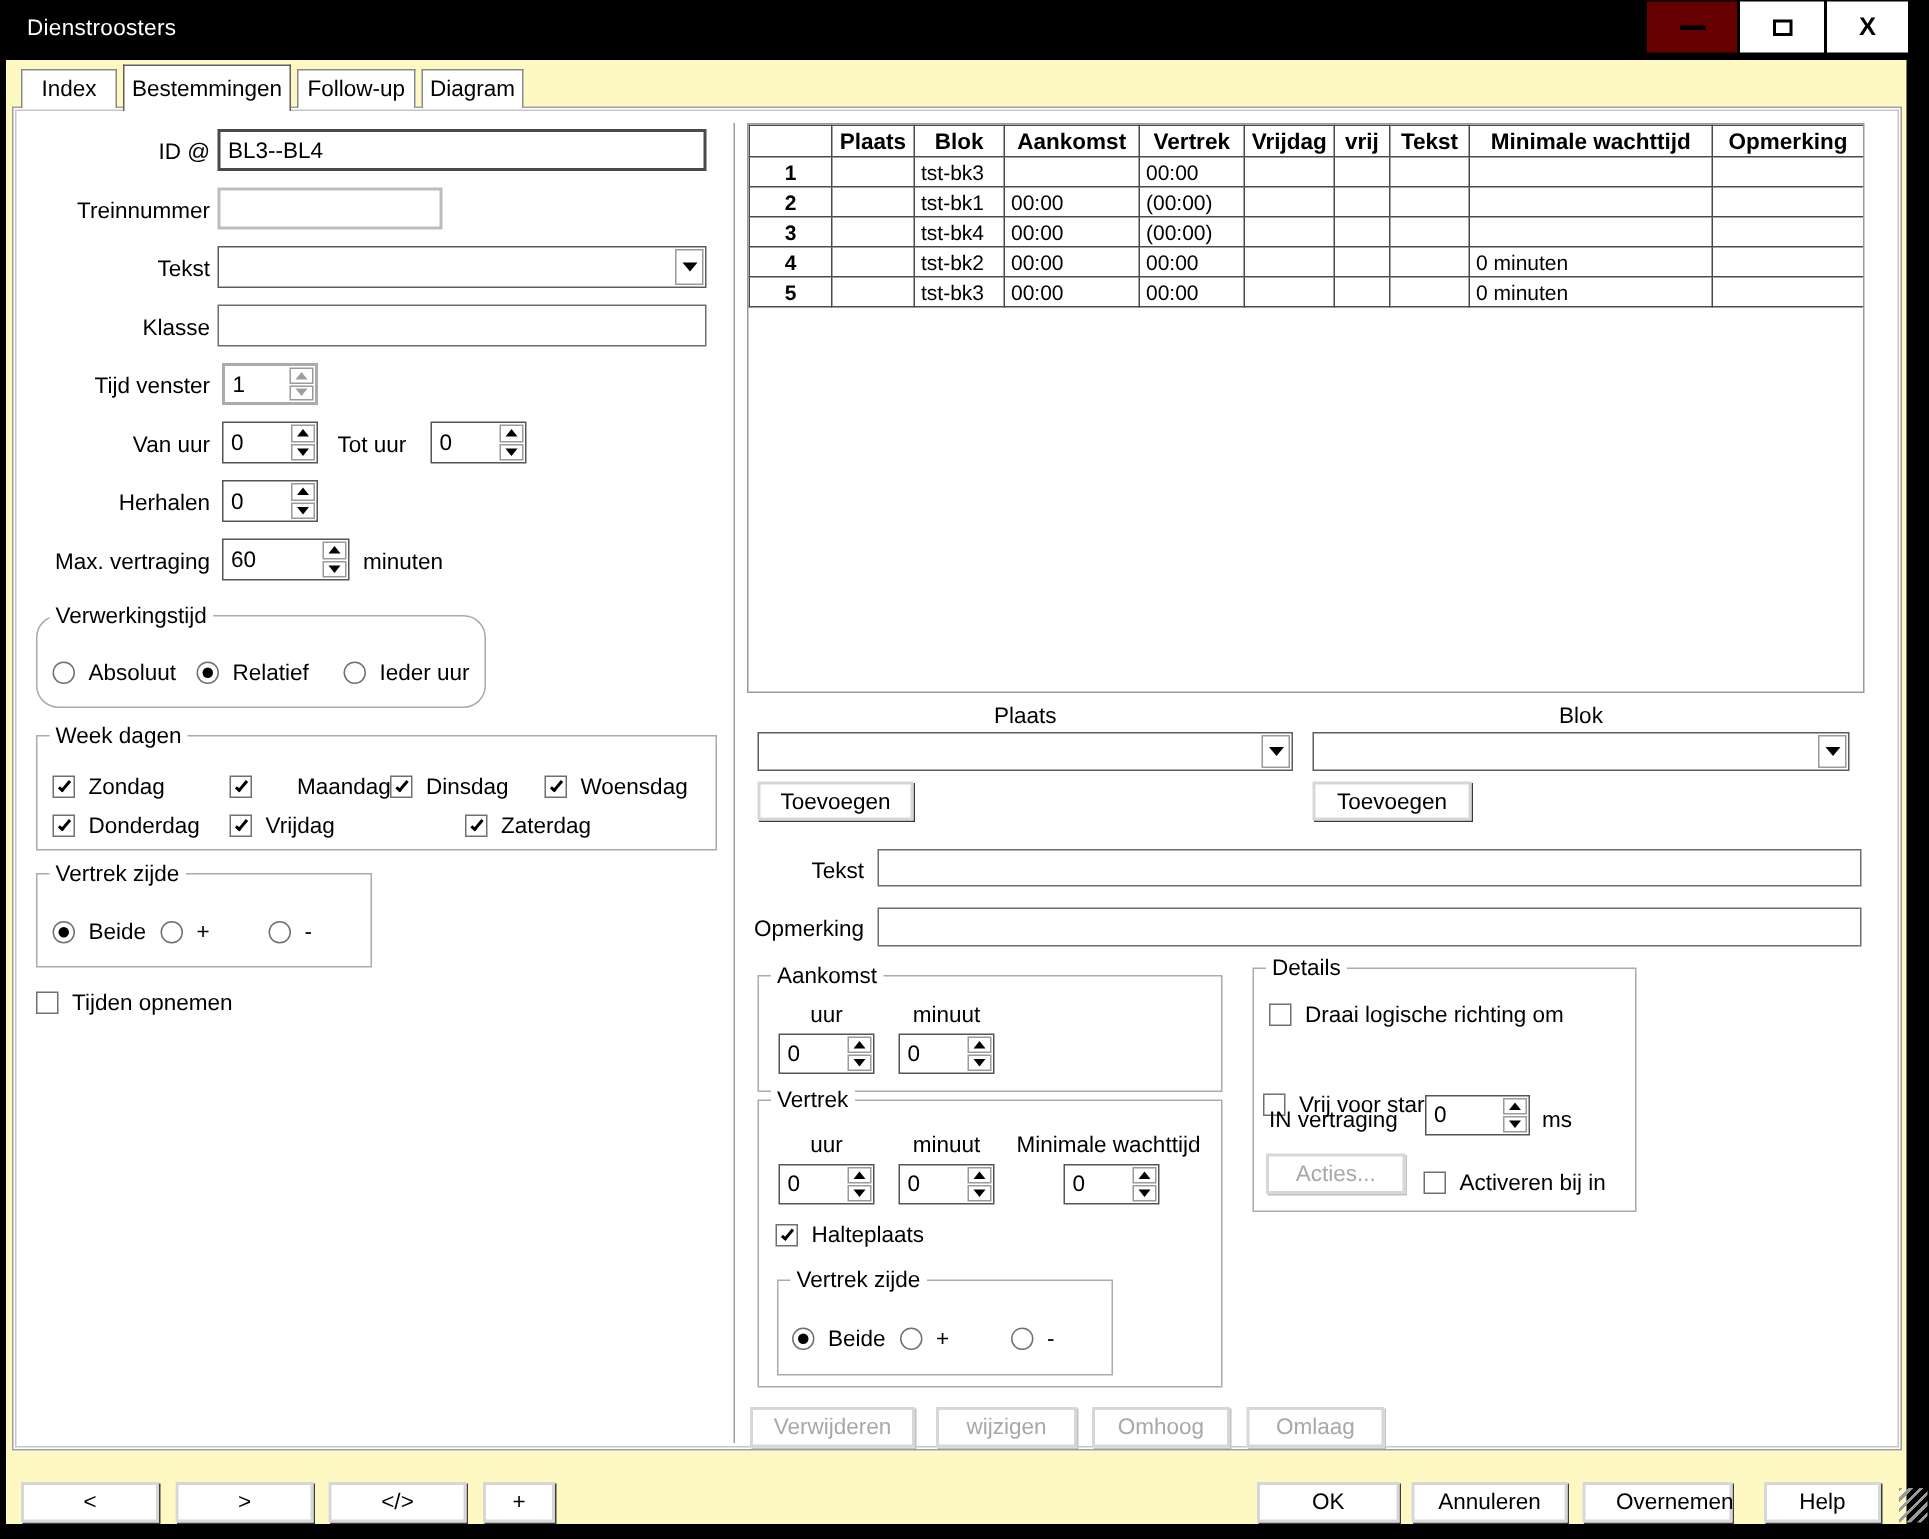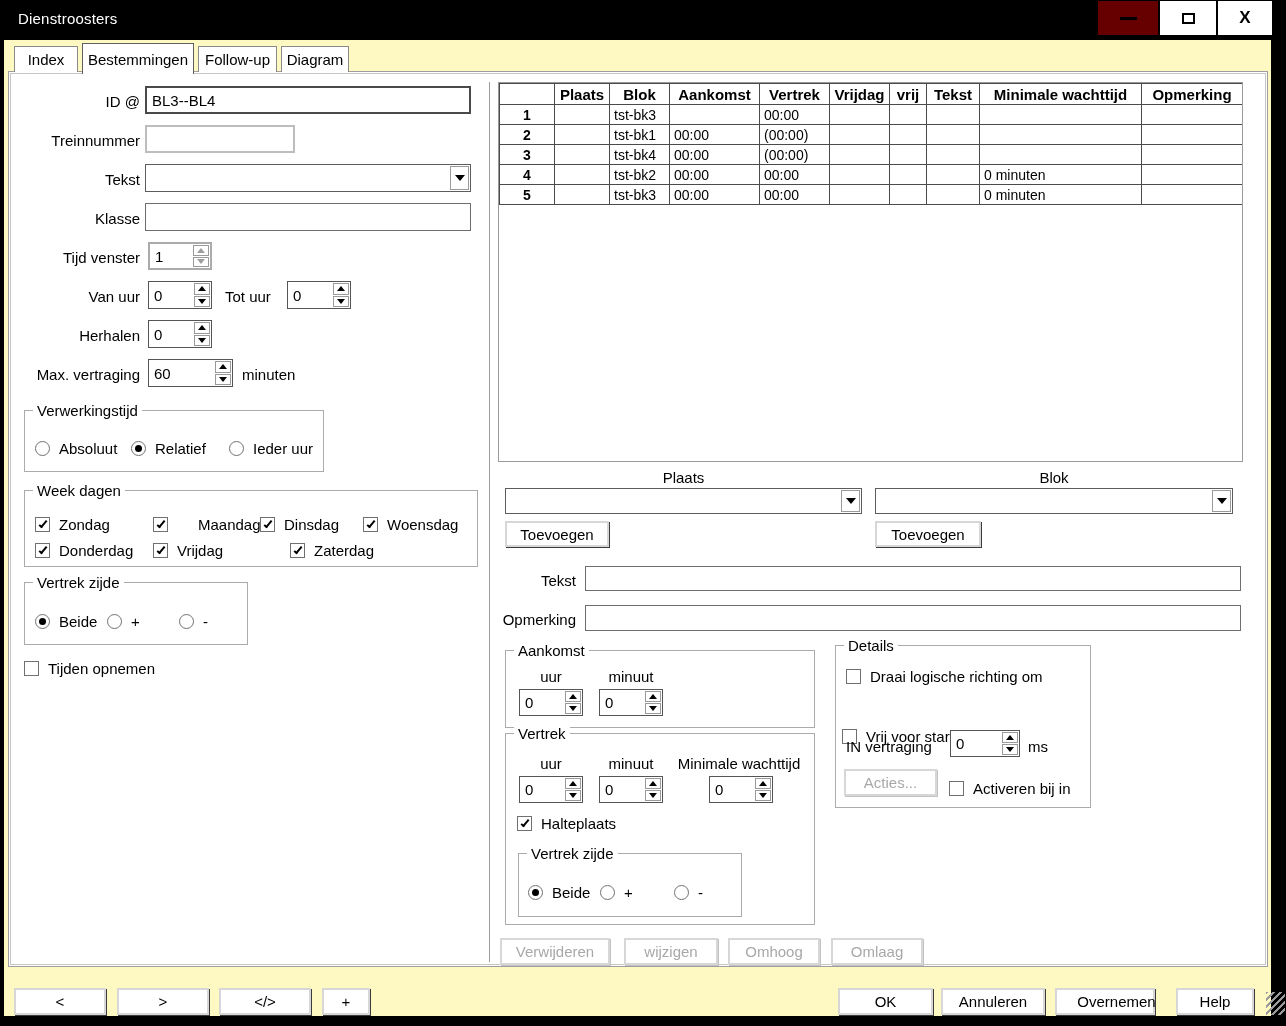--- a/index.html
+++ b/index.html
@@ -196,21 +196,21 @@
           <div class="sb">
             <div class="tu"></div>
           </div>
           <div class="sb">
             <div class="td2"></div>
           </div>
         </div>
     </div>
     <div class="lbl" style="left:238px;top:325px;width:70px;text-align:left;">minuten</div>
 
-    <div class="gb" style="left:20px;top:370px;width:300px;height:62px;">
+    <div class="gb" style="left:20px;top:370px;width:300px;height:62px;border-radius:15px;">
       <span class="legend">Verwerkingstijd</span>
       <div class="item" style="left:10px;top:29px;">
         <span class="rad"></span>
           <span>Absoluut</span>
         </div>
       <div class="item" style="left:106px;top:29px;">
         <span class="rad">
             <span class="dot"></span>
           </span>
           <span>Relatief</span>
@@ -252,21 +252,21 @@
             <span class="tick"></span>
           </span>
           <span>Donderdag</span>
         </div>
       <div class="item" style="left:128px;top:51px;">
         <span class="cbox">
             <span class="tick"></span>
           </span>
           <span>Vrijdag</span>
         </div>
-      <div class="item" style="left:221px;top:51px;padding-left:44px;">
+      <div class="item" style="left:241px;top:51px;padding-left:44px;">
         <span class="cbox">
             <span class="tick"></span>
           </span>
           <span>Zaterdag</span>
         </div>
     </div>
 
     <div class="gb" style="left:20px;top:542px;width:224px;height:63px;">
       <span class="legend">Vertrek zijde</span>
       <div class="item" style="left:10px;top:30px;">

